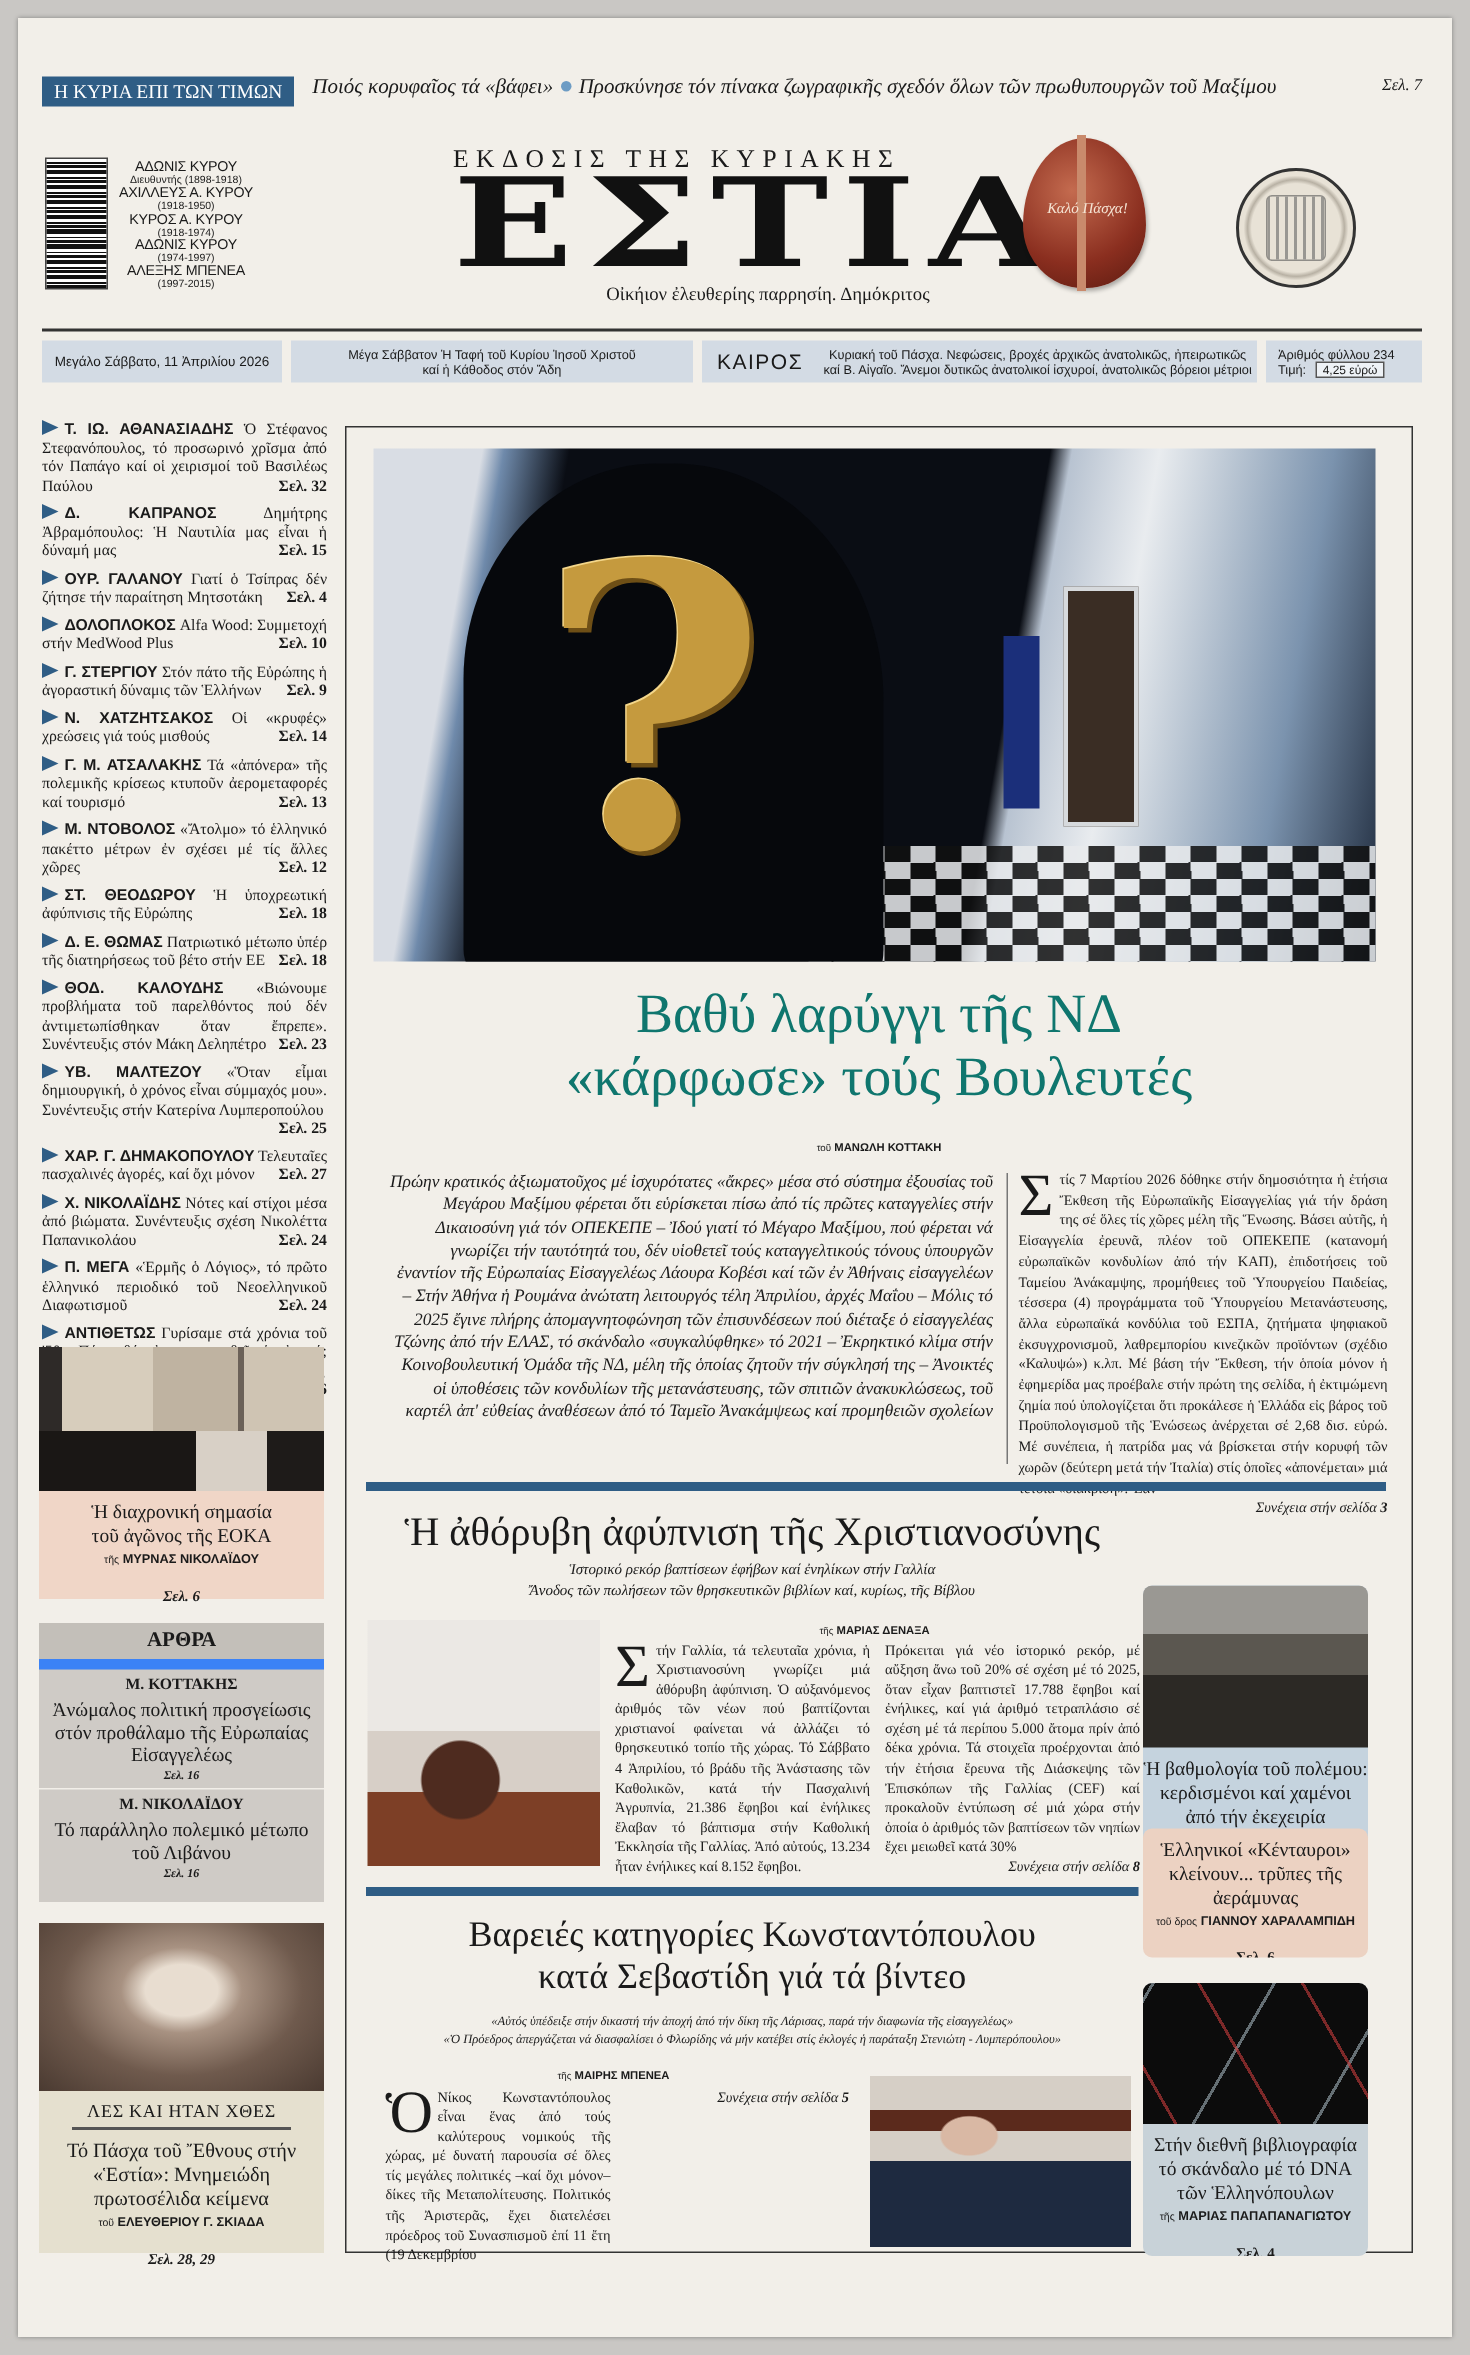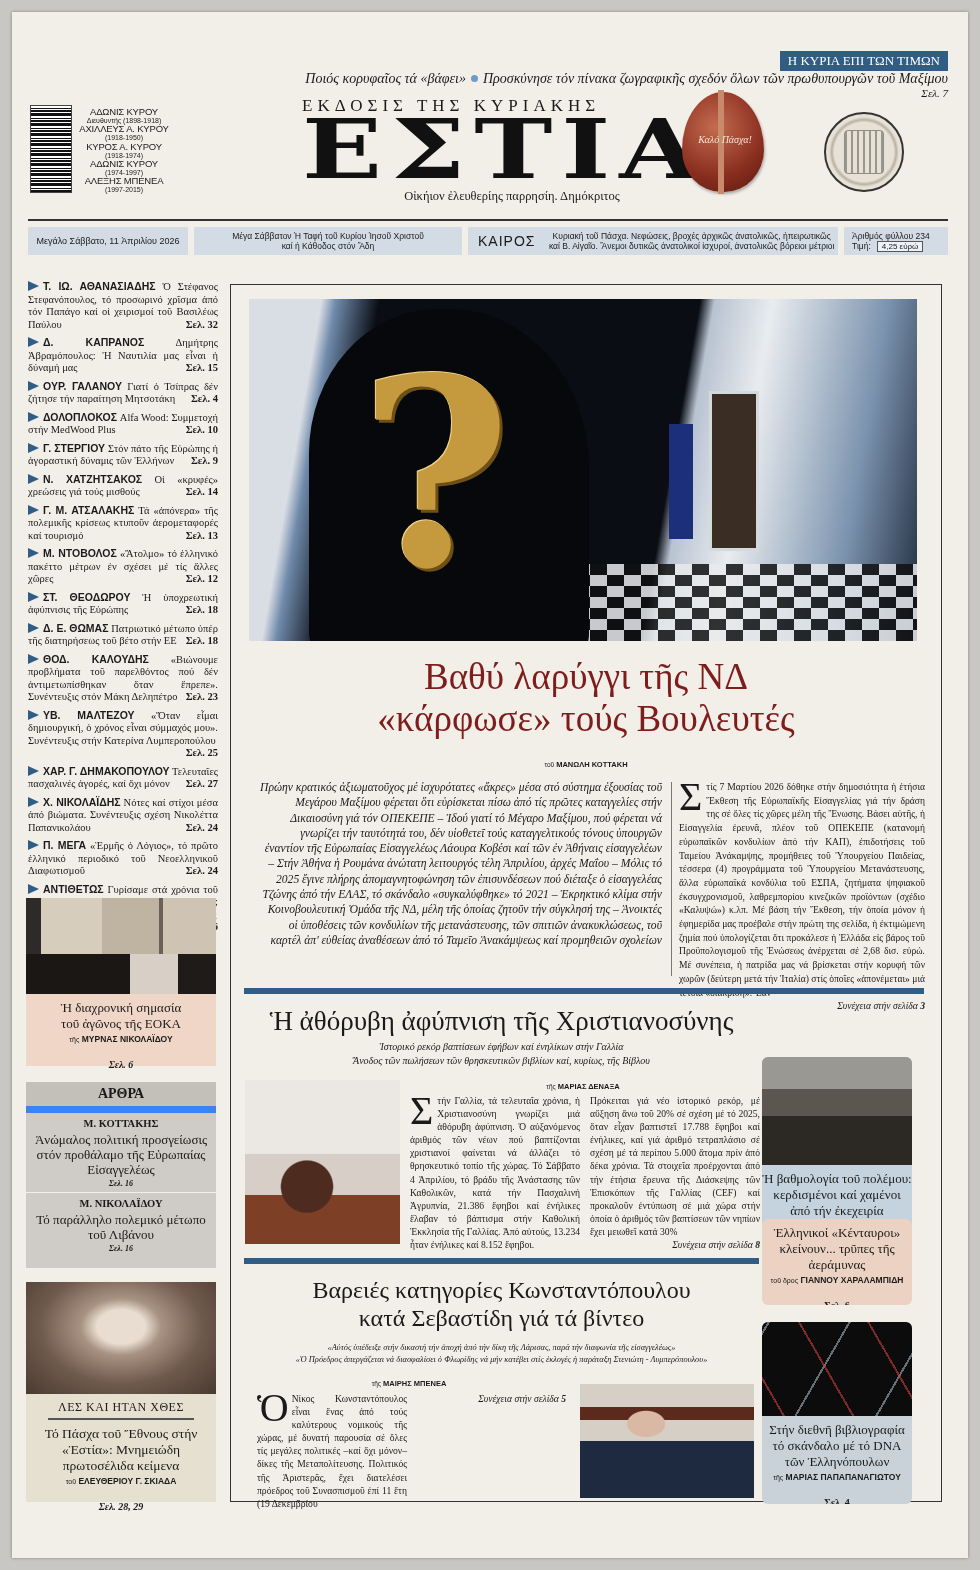--- a/index.html
+++ b/index.html
@@ -2,21 +2,21 @@
 <html><head>
 <meta charset="utf-8">
 <style>
   * { box-sizing: border-box; margin: 0; padding: 0; }
   html, body { width: 980px; height: 1570px; background: #c9c7c4; overflow: hidden; }
   body { font-family: "Liberation Serif", serif; color: #1a1a1a; }
   .page { position: absolute; left: 12px; top: 12px; width: 956px; height: 1546px; background: #f2efe9; box-shadow: 0 0 3px rgba(0,0,0,.35); }
   .abs { position: absolute; }
 
   
-  .strip { left: 16px; top: 39px; width: 920px; height: 22px; display: flex; align-items: flex-end; flex-direction: column; }
+  .strip { left: 16px; top: 39px; width: 920px; height: 22px; display: flex; align-items: flex-start; }
   .strip-badge { background: #2f5d85; color: #fff; font-family: "Liberation Serif", serif; font-size: 13px; height: 20px; line-height: 20px; padding: 0 8px; white-space: nowrap; }
   .strip-text { font-style: italic; font-size: 14px; margin-left: 12px; white-space: nowrap; }
   .strip-dot { display: inline-block; width: 7px; height: 7px; border-radius: 50%; background: #6d9cc4; margin: 0 5px 1px; }
   .strip-page { font-size: 11px; font-style: italic; margin-left: auto; }
 
   
   .barcode { left: 18px; top: 93px; width: 42px; height: 88px; border: 1px solid #444; background: repeating-linear-gradient(0deg, #111 0 2px, #fff 2px 3px, #111 3px 4px, #fff 4px 6px, #111 6px 9px, #fff 9px 10px); }
   .founders { left: 62px; top: 95px; width: 100px; text-align: center; font-family: "Liberation Sans", sans-serif; line-height: 1.05; }
   .founders .fn { font-size: 9.5px; letter-spacing: -0.2px; }
   .founders .fy { font-size: 7px; }
@@ -71,21 +71,21 @@
 
   
   .mainframe { left: 218px; top: 272px; width: 712px; height: 1218px; border: 1.5px solid #333; }
   .hero { left: 237px; top: 287px; width: 668px; height: 342px; background: linear-gradient(100deg, #d9dde4 0 10%, #6f8aab 12%, #0a0d14 18% 62%, #b8c3d1 64%, #e9ecef 72%, #7b93ae 88%, #1e2a3c); overflow: hidden; }
   .hero-head { position: absolute; left: 60px; top: 10px; width: 280px; height: 360px; background: #06080c; border-radius: 46% 50% 10% 20% / 40% 44% 10% 10%; }
   .hero-floor { position: absolute; left: 290px; top: 265px; width: 378px; height: 80px; background: repeating-conic-gradient(#101010 0 25%, #e8eaec 0 50%) 0 0 / 34px 22px; opacity: .85; }
   .hero-q { position: absolute; left: 110px; top: 60px; font-family: "DejaVu Serif", serif; font-weight: bold; font-size: 260px; line-height: 230px; color: #c59a3e; text-shadow: 3px 3px 0 #6e4f16, -1px -1px 0 #f3d68a; }
   .hero-flag { position: absolute; left: 420px; top: 125px; width: 24px; height: 115px; background: #1b2f7a; }
   .hero-door { position: absolute; left: 460px; top: 92px; width: 50px; height: 160px; background: #3a2d24; border: 3px solid #d6d9dc; }
 
-  .headline { left: 218px; top: 644px; width: 712px; text-align: center; font-size: 37px; line-height: 42px; color: #7f1d1d; }
+  .headline { left: 218px; top: 644px; width: 712px; text-align: center; font-size: 37px; line-height: 42px; color: #0f766e; }
   .byline-main { left: 218px; top: 748px; width: 712px; text-align: center; font-family: "Liberation Sans", sans-serif; font-size: 7.5px; font-weight: bold; }
   .byline-main .pre { font-weight: normal; font-size: 6.5px; }
 
   .lede { left: 248px; top: 768px; width: 402px; text-align: right; font-style: italic; font-size: 11.6px; line-height: 15.3px; }
   .col-div { left: 659px; top: 770px; width: 1px; height: 194px; background: #777; }
   .col-body { left: 667px; top: 768px; width: 246px; font-size: 9.6px; line-height: 13.7px; text-align: justify; }
   .dropcap { float: left; font-size: 40px; line-height: 30px; margin: 2px 4px 0 0; }
   .cont { text-align: right; font-style: italic; font-size: 9.6px; }
   .cont b { font-style: italic; }
 

